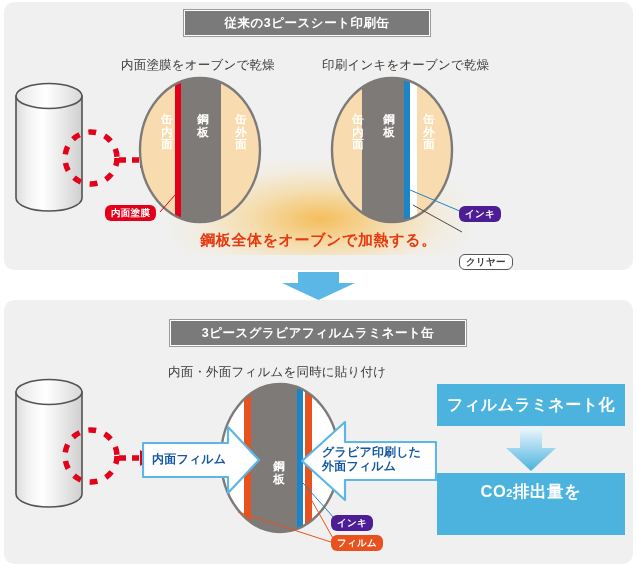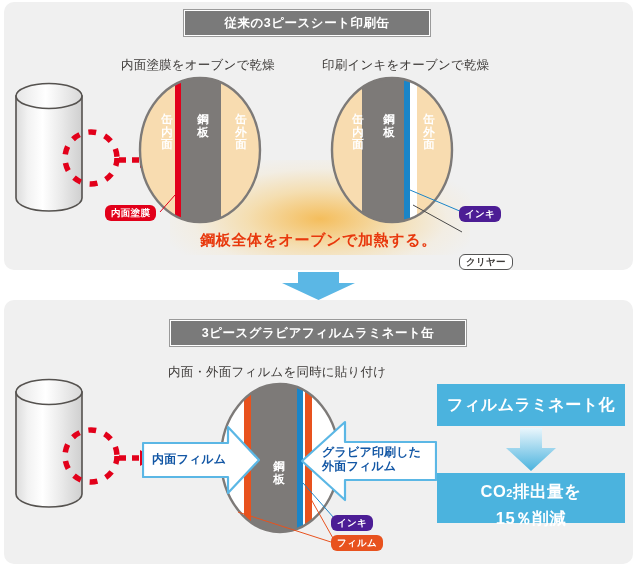--- a/index.html
+++ b/index.html
@@ -155,21 +155,21 @@
     color: #ffffff;
     text-align: center;
     font-weight: bold;
     letter-spacing: .5px;
   }
   #res-top {
     left: 437px; top: 384px; width: 188px; height: 42px;
     font-size: 16px; line-height: 42px;
   }
   #res-bottom {
-    left: 437px; top: 473px; width: 188px; height: 50px;
+    left: 437px; top: 473px; width: 188px; height: 62px;
     font-size: 16.5px; line-height: 25px; padding-top: 6px;
   }
   #res-bottom sub { font-size: 11px; vertical-align: baseline; }
 
   #res-arrow { position: absolute; left: 505px; top: 428px; width: 52px; height: 44px; }
 
   
   #trans-arrow { position: absolute; left: 282px; top: 272px; width: 73px; height: 28px; }
 </style>
 </head>
@@ -329,14 +329,13 @@
 <div class="badge orange" id="bdg-film2">フィルム</div>
 
 <div class="resbox" id="res-top">フィルムラミネート化</div>
 
 <svg id="res-arrow" viewBox="0 0 52 44">
   <path d="M15,0 L37,0 L37,20 L51,20 L26,43 L1,20 L15,20 Z" fill="url(#resArrowGrad)"></path>
 </svg>
 
 <div class="resbox" id="res-bottom">
   <div><span>CO</span><sub>2</sub><span>排出量を</span></div>
-  <div>15％削減</div>
 </div>
 
 </body></html>

